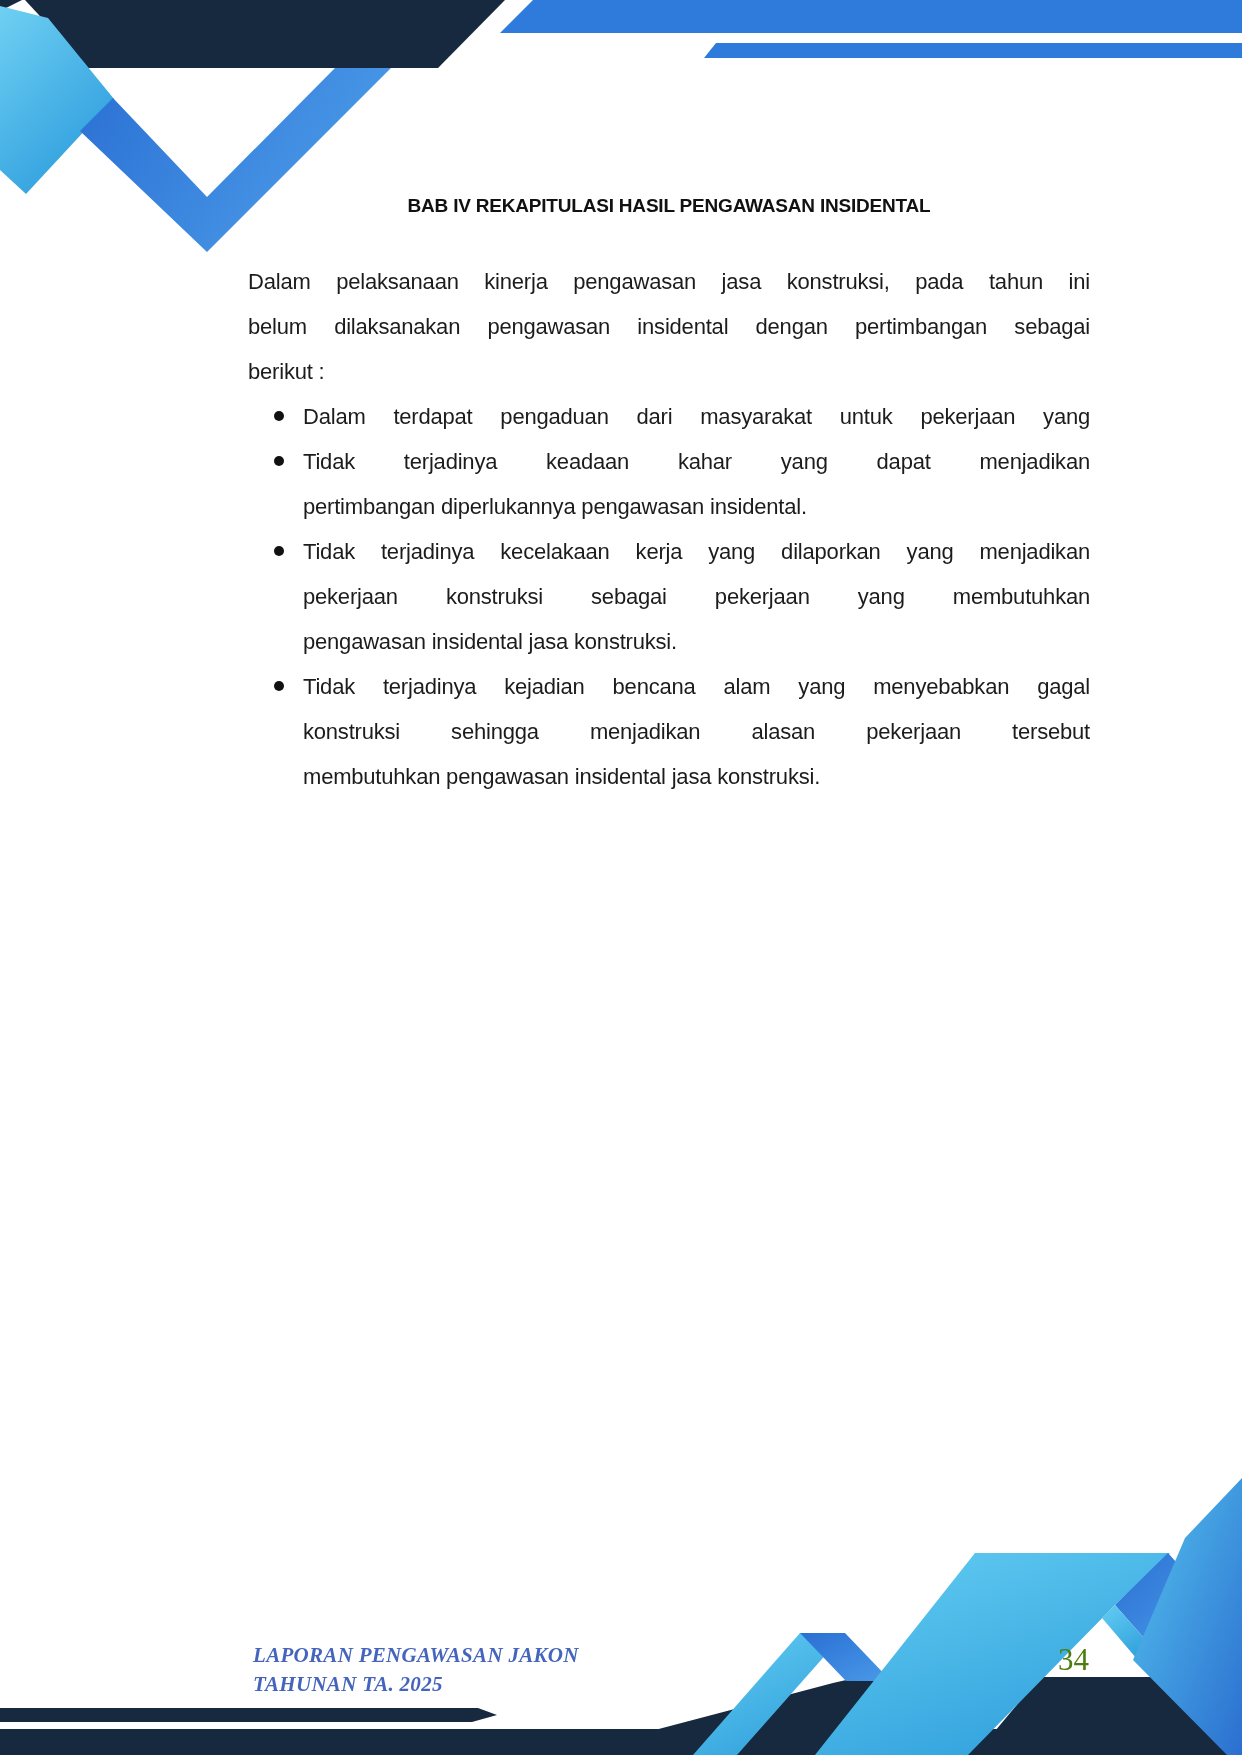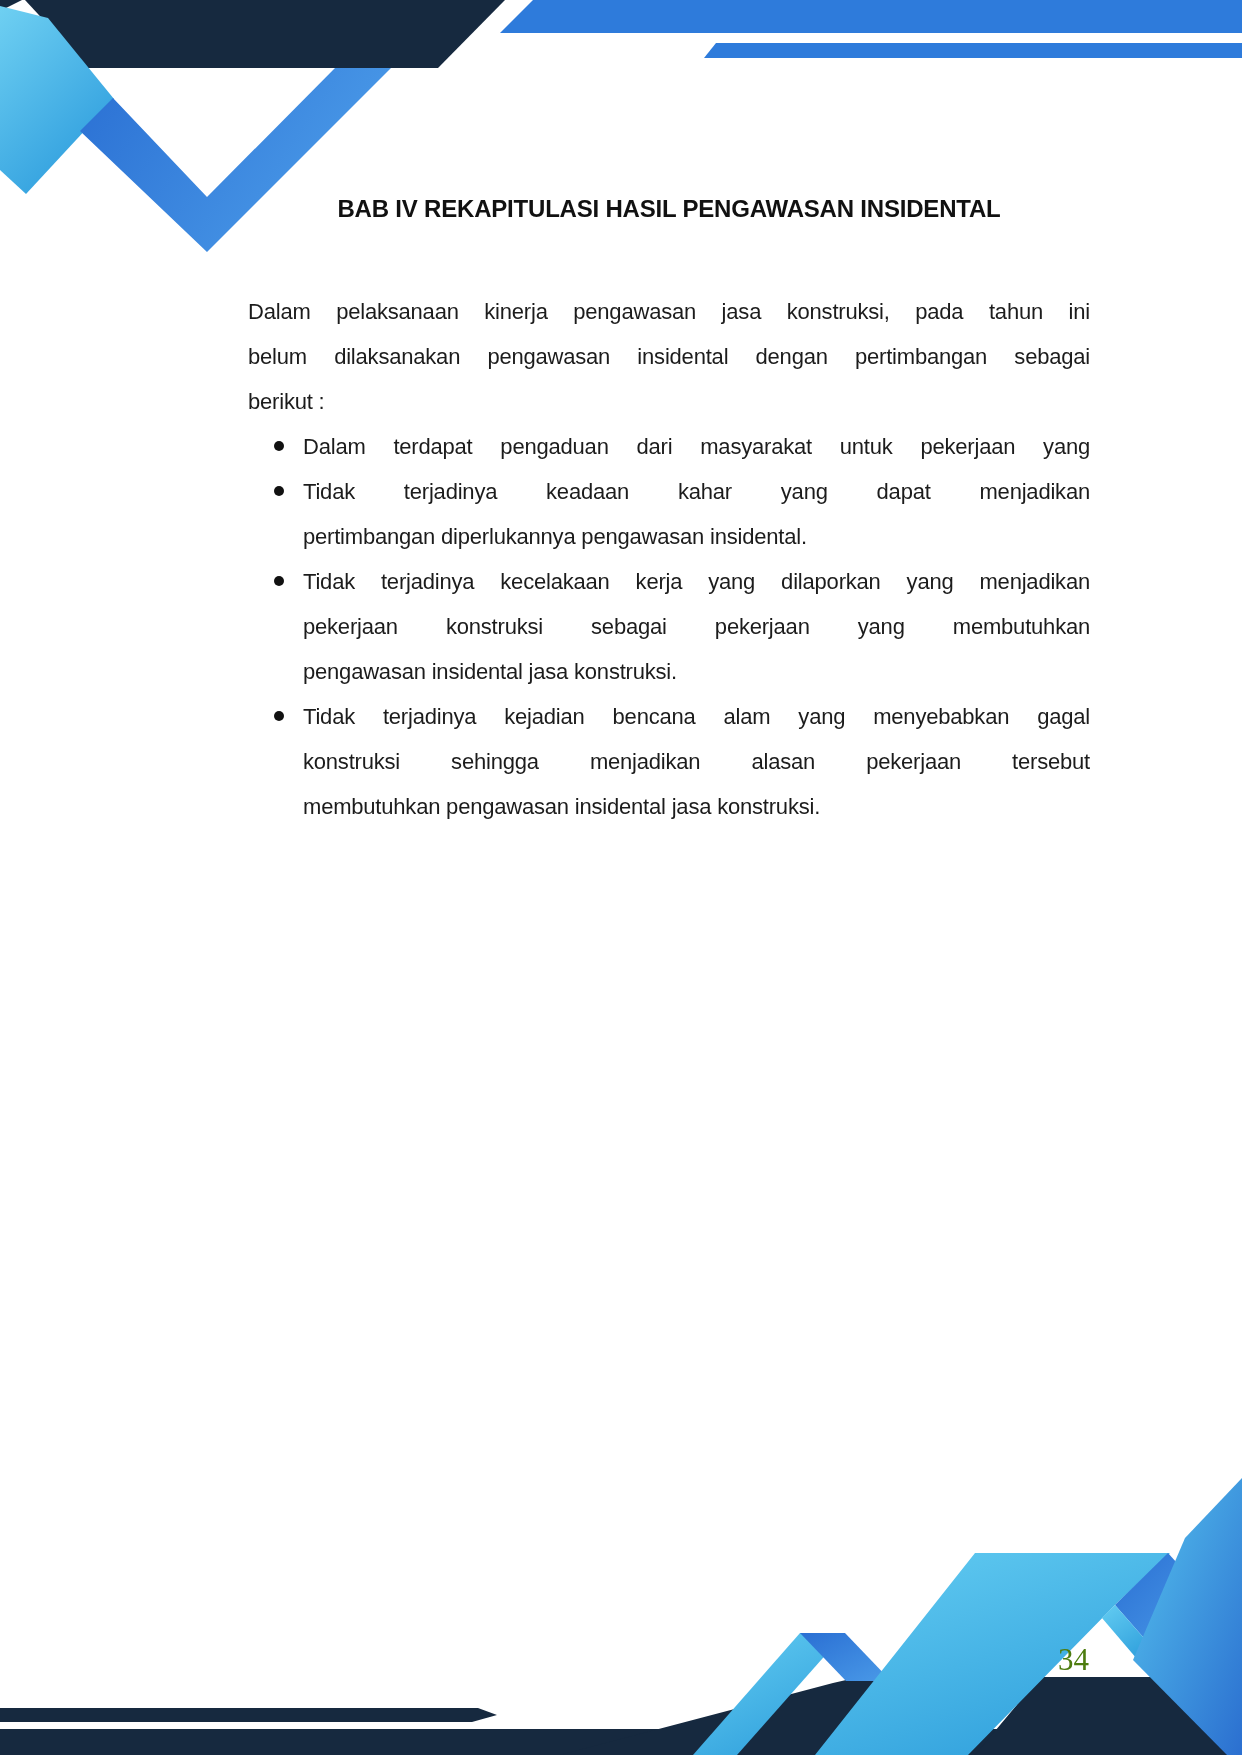--- a/index.html
+++ b/index.html
@@ -8,26 +8,26 @@
     background:#ffffff; overflow:hidden;
     font-family:"Liberation Sans", sans-serif;
     color:#1c1c1c;
   }
   svg { display:block; }
   .deco-top { position:absolute; top:0; left:0; }
   .deco-bottom { position:absolute; top:1455px; left:0; }
 
   .doc-title {
     position:absolute; left:248px; width:842px; top:195px;
-    font-size:24px; font-weight:bold; letter-spacing:-0.2px;
+    font-size:19px; font-weight:bold; letter-spacing:-0.2px;
     text-align:center; color:#111111;
     font-family:"Liberation Sans", sans-serif;
   }
 
-  .body-block { position:absolute; left:248px; width:842px; top:289px;
+  .body-block { position:absolute; left:248px; width:842px; top:259px;
     font-size:22px; line-height:45px; letter-spacing:-0.2px; }
 
   .jline { text-align:justify; text-align-last:justify; height:45px; overflow:hidden; }
   .jline.jl-last { text-align-last:left; }
 
   .bullet-item { position:relative; padding-left:55px; }
   .bullet-dot {
     position:absolute; left:26px; top:17px;
     width:10px; height:10px; border-radius:50%;
     background:#111111;
@@ -129,15 +129,19 @@
     <polygon points="0,253 478,253 497,260 472,267 0,267" fill="#16293f"></polygon>
     <path d="M560,300 L833,228 L890,215 L975,300 L1040,222 L1168,222 L1227,300 Z" fill="#16293f"></path>
     <polygon points="693,300 800,178 845,178 737,300" fill="url(#gSkyB)"></polygon>
     <polygon points="800,178 845,178 891,226 846,226" fill="url(#gRoyalB)"></polygon>
     <polygon points="815,300 975,98 1170,98 1117,148 968,300" fill="url(#gSkyB)"></polygon>
     <polygon points="1168,98 1203,137 1150,190 1115,150" fill="url(#gRoyalB)"></polygon>
     <polygon points="1115,150 1150,190 1137,204 1102,163" fill="url(#gSkyB)"></polygon>
     <polygon points="1185,83 1242,23 1242,300 1227,300 1133,205" fill="url(#gSkyC)"></polygon>
   </svg>
 
+  <div class="footer-text">
+    <div>LAPORAN PENGAWASAN JAKON</div>
+    <div>TAHUNAN TA. 2025</div>
+  </div>
   <div class="page-number">34</div>
 
 </div>
 
 </body></html>

